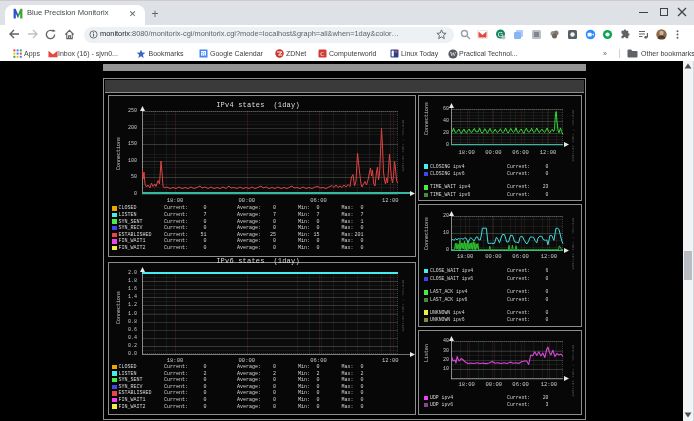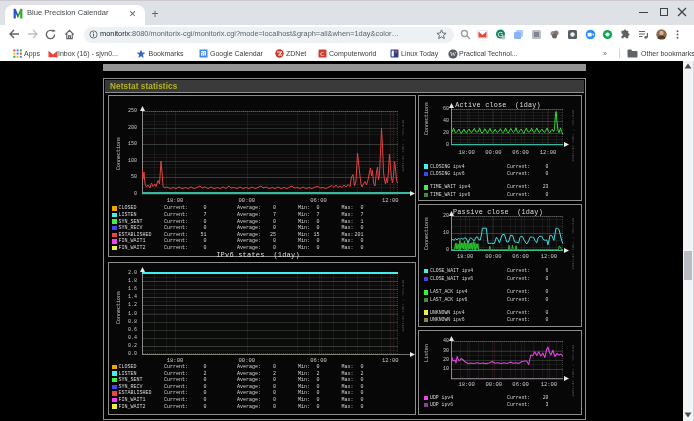--- a/index.html
+++ b/index.html
@@ -36,21 +36,21 @@
 <div class="a" id="tab"></div>
 <svg class="a" style="left:13px;top:8px" width="10" height="11" viewBox="0 0 10 11">
 <defs>
         <linearGradient id="mg" x1="0" y1="0" x2="1" y2="0">
 <stop offset="0.45" stop-color="#2b50c8"></stop>
           <stop offset="0.55" stop-color="#35a832"></stop>
 </linearGradient>
       </defs>
 <path d="M0.6 10.6 L0.6 0.8 L2.6 0.8 L5 6.2 L7.4 0.8 L9.4 0.8 L9.4 10.6 L7.2 10.6 L7.2 5.4 L5 10.2 L2.8 5.4 L2.8 10.6 Z" fill="url(#mg)"></path>
 </svg>
-<div class="a" id="tabtitle">Blue Precision Calendar</div>
+<div class="a" id="tabtitle">Blue Precision Monitorix</div>
 <div class="a" id="tabx">✕</div>
 <div class="a" id="newtab">+</div>
 <div class="a winbtn" style="left:639px;top:11.5px;width:9px;height:1.4px;background:#3f4347"></div>
 <div class="a winbtn" style="left:660px;top:8px;width:8px;height:8px;border:1.3px solid #3f4347"></div>
 <svg class="a" style="left:677px;top:7px" width="10" height="10" viewBox="0 0 10 10">
 <path d="M1 1 L9 9 M9 1 L1 9" stroke="#3f4347" stroke-width="1.3"></path>
     </svg>
 </div>
 <div class="a" id="toolbar"></div>
 <svg class="a" style="left:9px;top:29px" width="11" height="10" viewBox="0 0 11 10">
@@ -239,22 +239,22 @@
     <path d="M4 0.5 L7.5 5.5 L0.5 5.5 Z" fill="#505050"></path>
   </svg>
 <svg class="a" style="left:684px;top:412px" width="8" height="6" viewBox="0 0 8 6">
     <path d="M4 5.5 L7.5 0.5 L0.5 0.5 Z" fill="#505050"></path>
   </svg>
 <div class="a" style="left:684px;top:251px;width:8px;height:29px;background:#b9bdc3"></div>
 <div class="a" id="page">
 <div class="a" style="left:103.0px;top:3.0px;width:483.0px;height:6.5px;background:#949494"></div>
 <div class="a" style="left:103.2px;top:17.0px;width:482.8px;height:342.0px;border:1.6px solid #8d8d8d;background:#000"></div>
 <div class="a" style="left:104.8px;top:18.6px;width:479.6px;height:13.4px;background:#3a3a3a;border-bottom:1.6px solid #8d8d8d"></div>
-<div class="a" style="left:110.0px;top:19.5px;width:200.0px;height:12.0px;font-size:8.2px;font-weight:bold;color:#b4b41e;line-height:12px;letter-spacing:0.1px">Netstat statistics</div>
 <div class="a" style="left:107.5px;top:34.0px;width:308.0px;height:161.8px;background:#070707;border:1.6px solid #8d8d8d"></div>
+<div class="a gtitle" style="left:107.5px;top:39.5px;width:301.0px;height:9.0px;"><span class="gtitle">IPv4&nbsp;states&nbsp;&nbsp;(1day)</span></div>
 <div class="a ylab" style="left:120.0px;top:47.0px;width:17.0px;height:6.0px;line-height:6px">250</div>
 <div class="a ylab" style="left:120.0px;top:63.6px;width:17.0px;height:6.0px;line-height:6px">200</div>
 <div class="a ylab" style="left:120.0px;top:80.2px;width:17.0px;height:6.0px;line-height:6px">150</div>
 <div class="a ylab" style="left:120.0px;top:96.8px;width:17.0px;height:6.0px;line-height:6px">100</div>
 <div class="a ylab" style="left:120.0px;top:113.4px;width:17.0px;height:6.0px;line-height:6px">50</div>
 <div class="a ylab" style="left:120.0px;top:130.0px;width:17.0px;height:6.0px;line-height:6px">0</div>
 <div class="a plot" style="left:142.0px;top:50.0px;width:255.5px;height:82.5px;background-image:repeating-linear-gradient(to right, rgba(120,120,120,0.12) 0 0.6px, transparent 0.6px 11.96px),repeating-linear-gradient(to bottom, rgba(120,120,120,0.12) 0 0.6px, transparent 0.6px 3.32px);"></div>
 <div class="a" style="left:142.0px;top:66.6px;width:255.5px;height:0.7px;background:rgba(150,180,150,0.22)"></div>
 <div class="a" style="left:142.0px;top:83.2px;width:255.5px;height:0.7px;background:rgba(150,180,150,0.22)"></div>
 <div class="a" style="left:142.0px;top:99.8px;width:255.5px;height:0.7px;background:rgba(150,180,150,0.22)"></div>
@@ -354,21 +354,21 @@
       <span class="a" style="left:80px;width:19px;text-align:right">0</span>
       <span class="a" style="left:129.5px">Average:</span>
       <span class="a" style="left:150px;width:18.5px;text-align:right">0</span>
       <span class="a" style="left:190.5px">Min:</span>
       <span class="a" style="left:198px;width:14px;text-align:right">0</span>
       <span class="a" style="left:234px;width:22px;text-align:right"><span style="float:left">Max:</span>0</span>
     </div>
 <div class="a rot" style="left:116px;top:109.0px">Connections</div>
 <div class="a wm" style="left:405px;top:59.0px">RRDTOOL / TOBI OETIKER</div>
 <div class="a" style="left:107.5px;top:200.5px;width:308.0px;height:153.5px;background:#070707;border:1.6px solid #8d8d8d"></div>
-<div class="a gtitle" style="left:107.5px;top:190px;width:301.0px;height:25px;"><span class="gtitle">IPv6&nbsp;states&nbsp;&nbsp;(1day)</span></div>
+<div class="a gtitle" style="left:107.5px;top:196px;width:301.0px;height:25px;"><span class="gtitle">IPv6&nbsp;states&nbsp;&nbsp;(1day)</span></div>
 <div class="a ylab" style="left:120.0px;top:209.0px;width:17.0px;height:6.0px;line-height:6px">2.0</div>
 <div class="a ylab" style="left:120.0px;top:217.1px;width:17.0px;height:6.0px;line-height:6px">1.8</div>
 <div class="a ylab" style="left:120.0px;top:225.2px;width:17.0px;height:6.0px;line-height:6px">1.6</div>
 <div class="a ylab" style="left:120.0px;top:233.3px;width:17.0px;height:6.0px;line-height:6px">1.4</div>
 <div class="a ylab" style="left:120.0px;top:241.4px;width:17.0px;height:6.0px;line-height:6px">1.2</div>
 <div class="a ylab" style="left:120.0px;top:249.5px;width:17.0px;height:6.0px;line-height:6px">1.0</div>
 <div class="a ylab" style="left:120.0px;top:257.6px;width:17.0px;height:6.0px;line-height:6px">0.8</div>
 <div class="a ylab" style="left:120.0px;top:265.7px;width:17.0px;height:6.0px;line-height:6px">0.6</div>
 <div class="a ylab" style="left:120.0px;top:273.8px;width:17.0px;height:6.0px;line-height:6px">0.4</div>
 <div class="a ylab" style="left:120.0px;top:281.9px;width:17.0px;height:6.0px;line-height:6px">0.2</div>
@@ -476,21 +476,20 @@
       <span class="a" style="left:80px;width:19px;text-align:right">0</span>
       <span class="a" style="left:129.5px">Average:</span>
       <span class="a" style="left:150px;width:18.5px;text-align:right">0</span>
       <span class="a" style="left:190.5px">Min:</span>
       <span class="a" style="left:198px;width:14px;text-align:right">0</span>
       <span class="a" style="left:234px;width:22px;text-align:right"><span style="float:left">Max:</span>0</span>
     </div>
 <div class="a rot" style="left:116px;top:263.0px">Connections</div>
 <div class="a wm" style="left:405px;top:219.0px">RRDTOOL / TOBI OETIKER</div>
 <div class="a" style="left:417.5px;top:34.0px;width:164.0px;height:105.5px;background:#070707;border:1.6px solid #8d8d8d"></div>
-<div class="a gtitle" style="left:417.5px;top:40.0px;width:161.0px;height:9.0px;"><span class="gtitle" style="font-size:6.8px">Active&nbsp;close&nbsp;&nbsp;(1day)</span></div>
 <div class="a ylab" style="left:432.0px;top:44.5px;width:17.0px;height:6.0px;line-height:6px">60</div>
 <div class="a ylab" style="left:432.0px;top:56.6px;width:17.0px;height:6.0px;line-height:6px">40</div>
 <div class="a ylab" style="left:432.0px;top:68.7px;width:17.0px;height:6.0px;line-height:6px">20</div>
 <div class="a ylab" style="left:432.0px;top:80.8px;width:17.0px;height:6.0px;line-height:6px">0</div>
 <div class="a plot" style="left:451.0px;top:47.5px;width:112.0px;height:36.3px;background-image:repeating-linear-gradient(to right, rgba(120,120,120,0.12) 0 0.6px, transparent 0.6px 4.57px),repeating-linear-gradient(to bottom, rgba(120,120,120,0.12) 0 0.6px, transparent 0.6px 3.02px);"></div>
 <div class="a" style="left:451.0px;top:47.5px;width:112.0px;height:0.7px;background:rgba(150,180,150,0.22)"></div>
 <div class="a" style="left:451.0px;top:59.6px;width:112.0px;height:0.7px;background:rgba(150,180,150,0.22)"></div>
 <div class="a" style="left:451.0px;top:71.7px;width:112.0px;height:0.7px;background:rgba(150,180,150,0.22)"></div>
 <div class="a" style="left:451.0px;top:83.8px;width:112.0px;height:0.7px;background:rgba(150,180,150,0.22)"></div>
 <div class="a" style="left:466.7px;top:47.5px;width:0.7px;height:36.3px;background:rgba(200,90,90,0.16)"></div>
@@ -533,21 +532,20 @@
     </div>
 <div class="a lsq" style="left:423.5px;top:131.5px;background:#448844"></div>
 <div class="a leg" style="left:417.5px;top:130.8px;width:140px;height:6px;line-height:6px;font-size:4.8px">
       <span class="a" style="left:12.5px">TIME_WAIT ipv6</span>
       <span class="a" style="left:89.5px">Current:</span>
       <span class="a" style="left:113px;width:18px;text-align:right">0</span>
     </div>
 <div class="a rot" style="left:424px;top:74.0px">Connections</div>
 <div class="a wm" style="left:575px;top:49.0px">RRDTOOL / TOBI OETIKER</div>
 <div class="a" style="left:417.5px;top:142.5px;width:164.0px;height:123.5px;background:#070707;border:1.6px solid #8d8d8d"></div>
-<div class="a gtitle" style="left:417.5px;top:146.5px;width:161.0px;height:9.0px;"><span class="gtitle" style="font-size:6.8px">Passive&nbsp;close&nbsp;&nbsp;(1day)</span></div>
 <div class="a ylab" style="left:432.0px;top:152.0px;width:17.0px;height:6.0px;line-height:6px">20</div>
 <div class="a ylab" style="left:432.0px;top:169.2px;width:17.0px;height:6.0px;line-height:6px">10</div>
 <div class="a ylab" style="left:432.0px;top:186.4px;width:17.0px;height:6.0px;line-height:6px">0</div>
 <div class="a plot" style="left:451.0px;top:155.0px;width:112.0px;height:34.4px;background-image:repeating-linear-gradient(to right, rgba(120,120,120,0.12) 0 0.6px, transparent 0.6px 4.57px),repeating-linear-gradient(to bottom, rgba(120,120,120,0.12) 0 0.6px, transparent 0.6px 3.44px);"></div>
 <div class="a" style="left:451.0px;top:155.0px;width:112.0px;height:0.7px;background:rgba(150,180,150,0.22)"></div>
 <div class="a" style="left:451.0px;top:172.2px;width:112.0px;height:0.7px;background:rgba(150,180,150,0.22)"></div>
 <div class="a" style="left:451.0px;top:189.4px;width:112.0px;height:0.7px;background:rgba(150,180,150,0.22)"></div>
 <div class="a" style="left:465.2px;top:155.0px;width:0.7px;height:34.4px;background:rgba(200,90,90,0.16)"></div>
 <div class="a" style="left:493.4px;top:155.0px;width:0.7px;height:34.4px;background:rgba(200,90,90,0.16)"></div>
 <div class="a" style="left:520.6px;top:155.0px;width:0.7px;height:34.4px;background:rgba(200,90,90,0.16)"></div>

